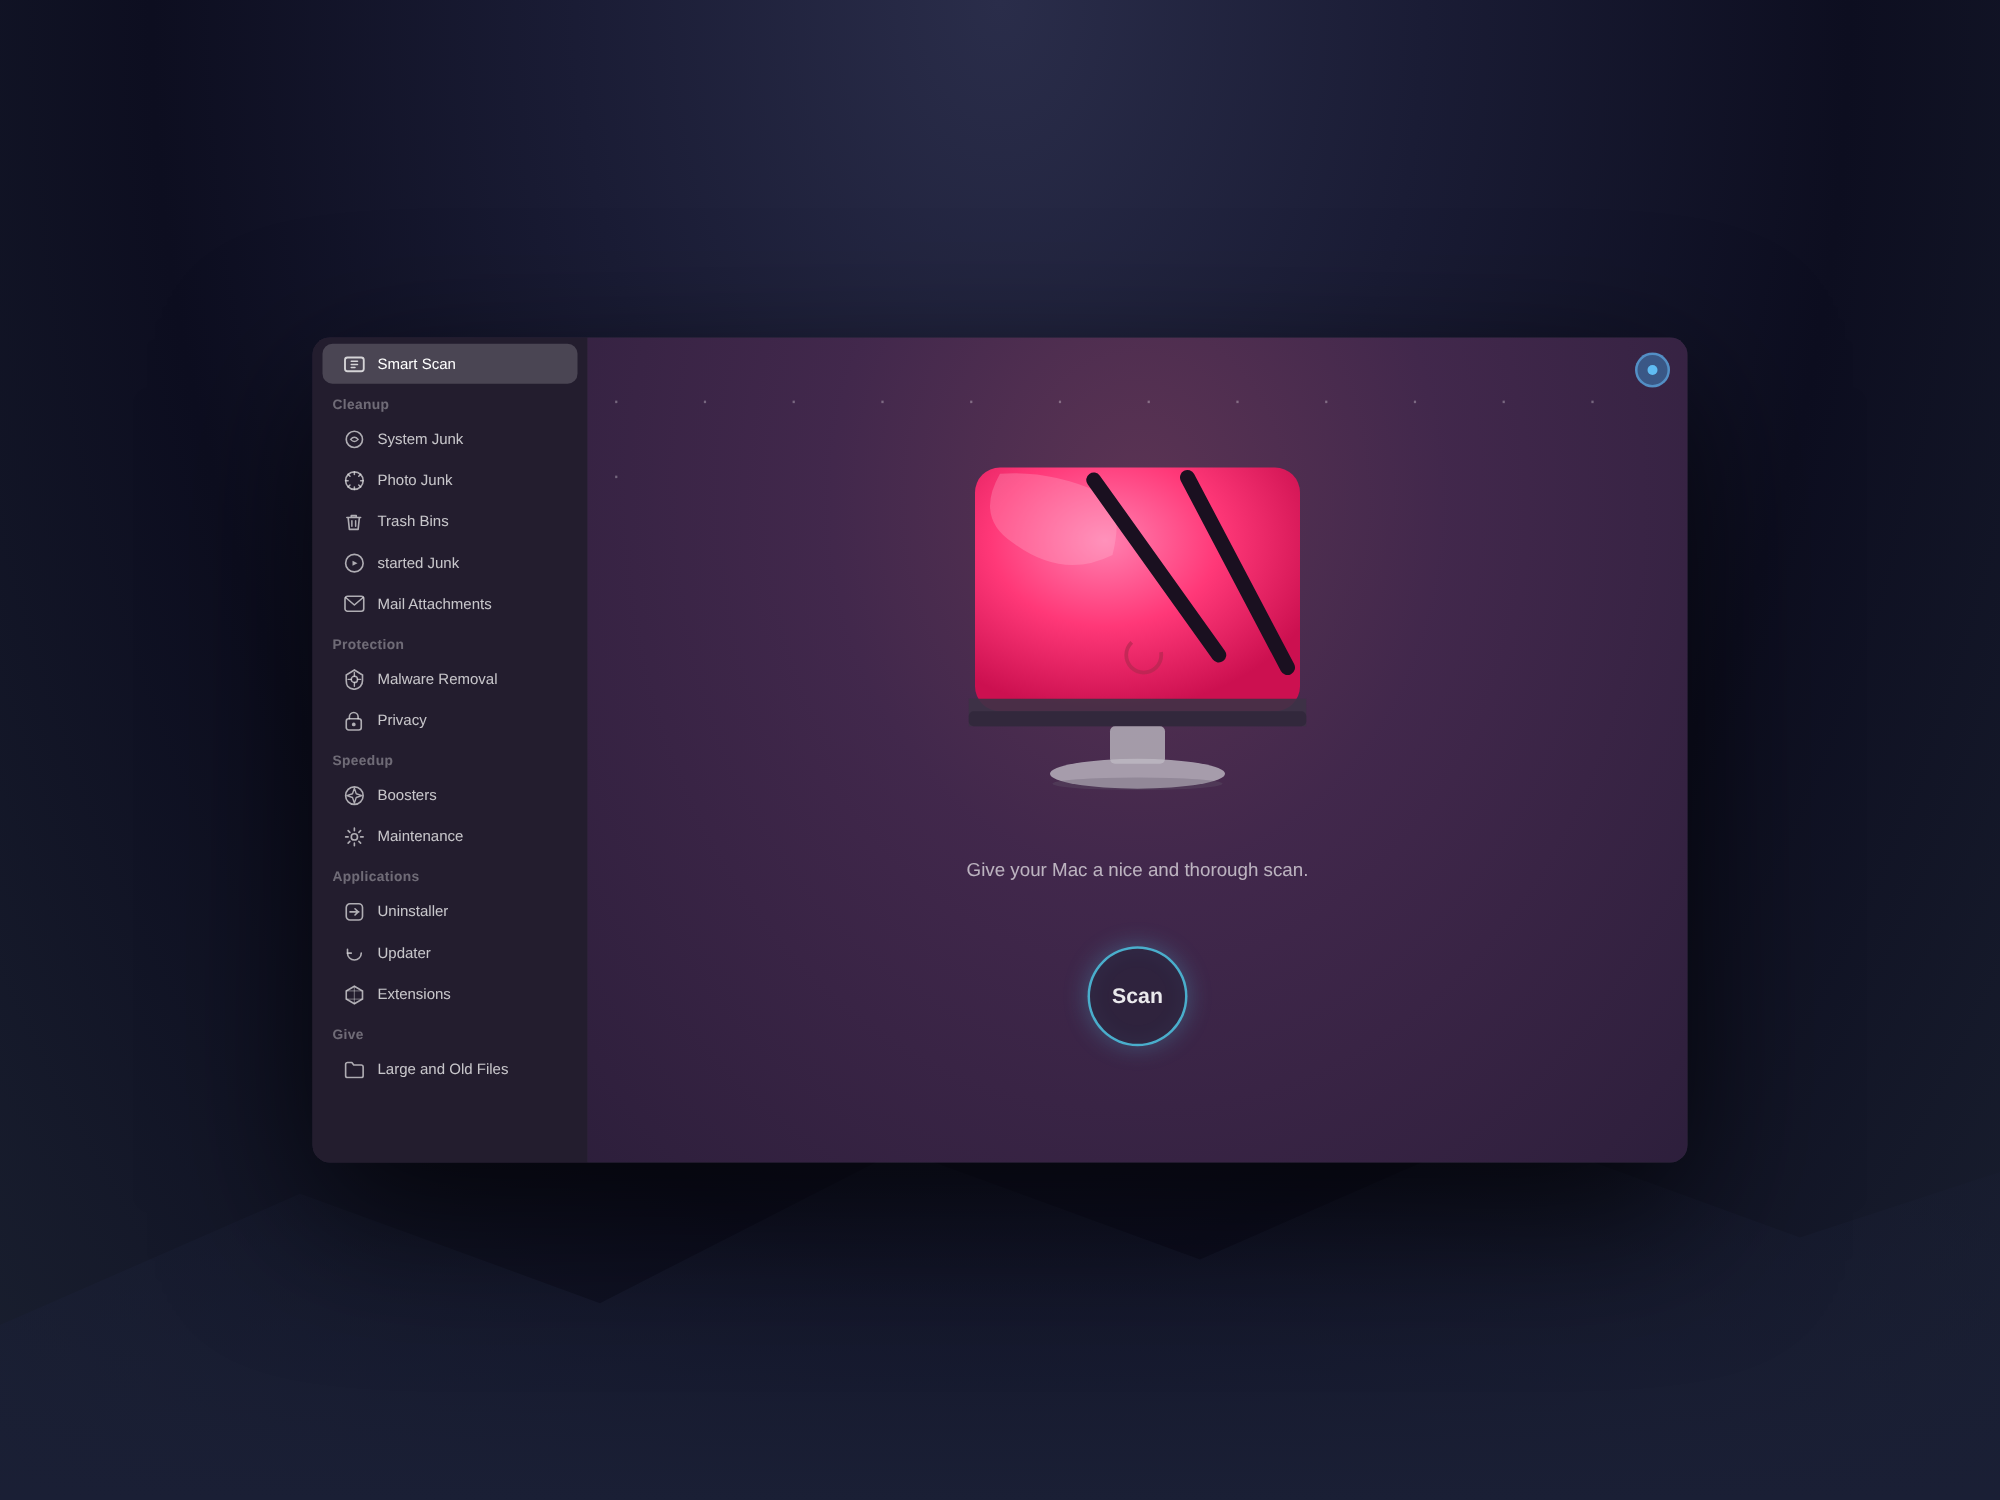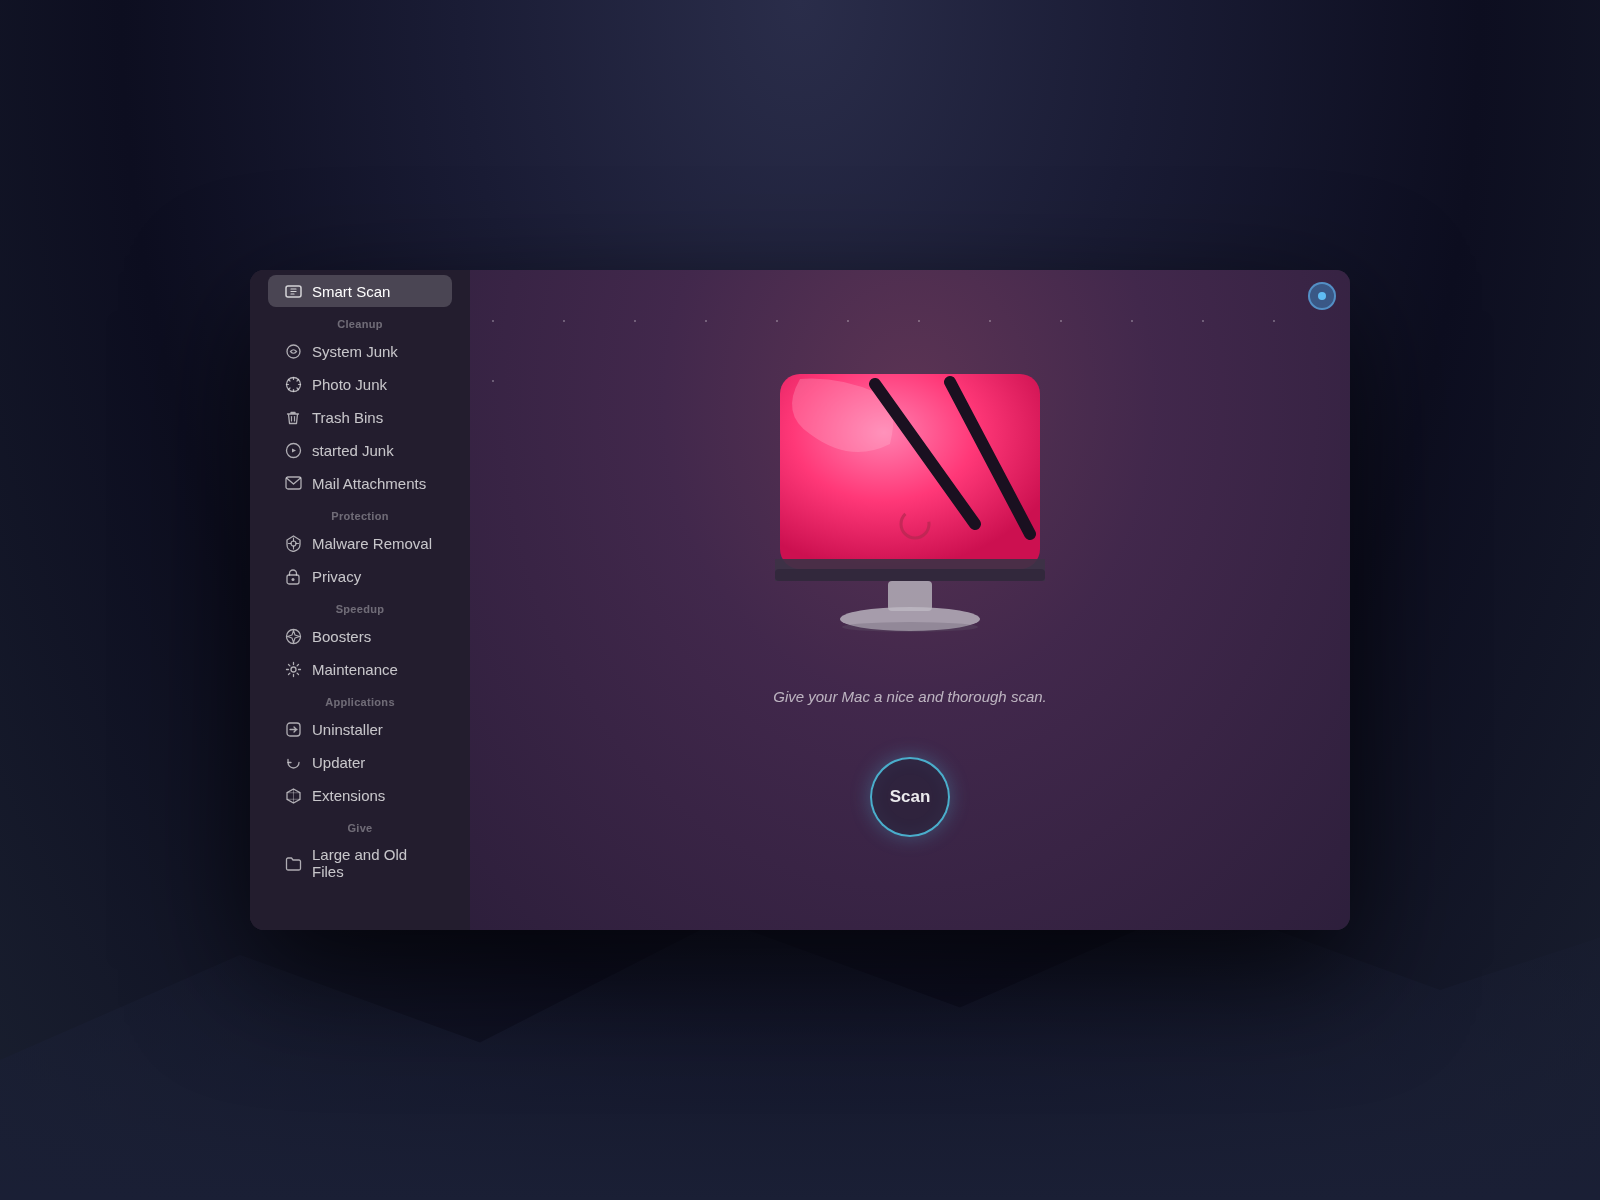--- a/index.html
+++ b/index.html
@@ -83,24 +83,24 @@
     }
 
     .sidebar-content::-webkit-scrollbar { display: none; }
 
     .sidebar-item {
       display: flex;
       align-items: center;
       padding: 7px 14px 7px 16px;
       cursor: pointer;
       border-radius: 8px;
-      margin: 1px 18px;
+      margin: 1px 8px;
       gap: 10px;
       color: rgba(255,255,255,0.75);
-      font-size: 15px;
+      font-size: 12px;
       font-weight: 500;
       transition: background 0.15s;
     }
 
     .sidebar-item.active {
       background: rgba(255,255,255,0.18);
       color: #fff;
     }
 
     .sidebar-item .item-icon {
@@ -114,21 +114,20 @@
       opacity: 0.85;
     }
 
     .section-label {
       font-size: 11px;
       font-weight: 600;
       color: rgba(255,255,255,0.35);
       padding: 10px 16px 4px;
       letter-spacing: 0.3px;
       text-transform: none;
-      text-align: center;
     }
 
     
     .main-content {
       flex: 1;
       background: radial-gradient(ellipse at 50% 20%, rgba(120, 60, 100, 0.6) 0%, rgba(70, 40, 80, 0.8) 40%, rgba(45, 30, 60, 0.9) 100%);
       display: flex;
       flex-direction: column;
       align-items: center;
       justify-content: center;
@@ -201,21 +200,20 @@
       text-align: center;
       margin-bottom: 10px;
       letter-spacing: -0.3px;
     }
 
     .main-subtitle {
       font-size: 15px;
       color: rgba(255,255,255,0.65);
       text-align: left;
       margin-bottom: 52px;
-      font-style: italic;
     }
 
     .scan-button {
       width: 80px;
       height: 80px;
       border-radius: 50%;
       background: rgba(45, 35, 60, 0.85);
       border: 2.5px solid rgba(80, 200, 230, 0.85);
       display: flex;
       align-items: center;

